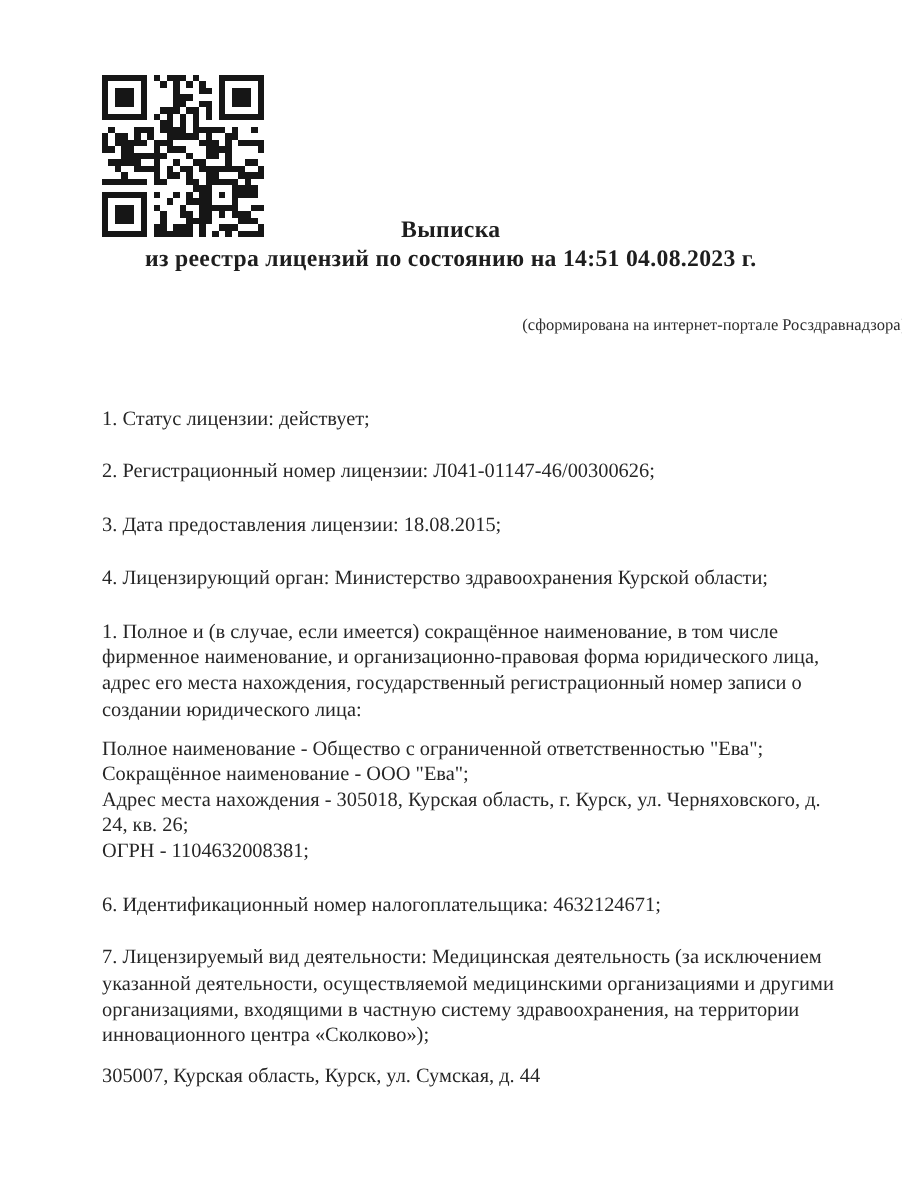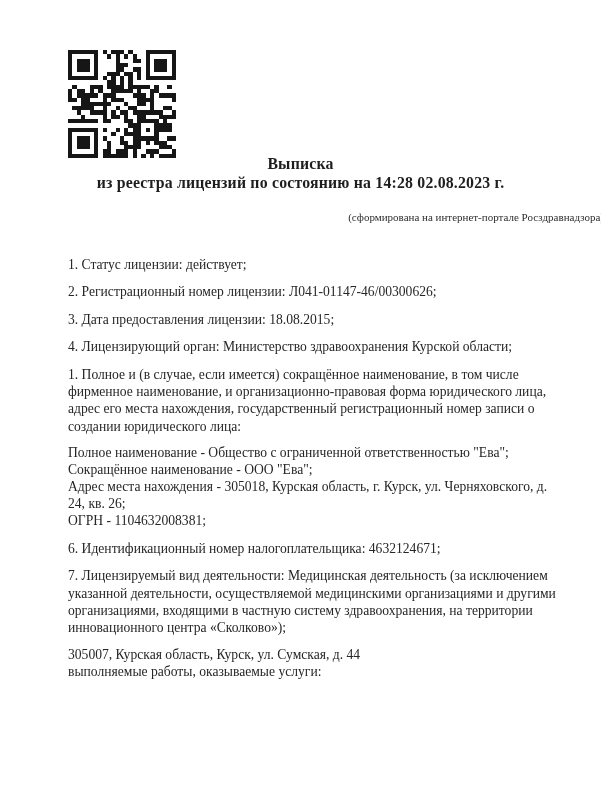--- a/index.html
+++ b/index.html
@@ -19,21 +19,21 @@
   .qr {
     position: absolute;
     left: 68px;
     top: 50px;
     width: 108px;
     height: 108px;
   }
   .qr svg { display: block; width: 108px; height: 108px; }
   .title {
     position: absolute;
-    top: 154px;
+    top: 144px;
     left: 0;
     width: 601px;
     text-align: center;
     font-weight: 700;
     font-size: 15.8px;
     line-height: 19px;
     color: #1e1e1e;
     letter-spacing: 0.2px;
   }
   .subtitle {
@@ -50,21 +50,21 @@
   .body {
     position: absolute;
     top: 252px;
     left: 68px;
     width: 500px;
     font-size: 13.6px;
     line-height: 17.4px;
     text-align: left;
   }
   .body p.item {
-    margin: 4px 0 10px 0;
+    margin: 18px 0 10px 0;
   }
   .body .block {
     margin: 0 16px 10px 0;
     line-height: 16.9px;
   }
 </style>
 </head>
 <body>
 
 <div class="page">
@@ -400,21 +400,21 @@
         <rect x="19" y="24" width="1" height="1"></rect>
         <rect x="21" y="24" width="1" height="1"></rect>
         <rect x="22" y="24" width="1" height="1"></rect>
         <rect x="23" y="24" width="1" height="1"></rect>
         <rect x="24" y="24" width="1" height="1"></rect>
       </svg>
   </div>
 
   <div class="title">
     <div>Выписка</div>
-    <div>из реестра лицензий по состоянию на 14:28 02.08.2023 г.</div>
+    <div>из реестра лицензий по состоянию на 14:51 04.08.2023 г.</div>
   </div>
 
   <div class="subtitle">(сформирована на интернет-портале Росздравнадзора)</div>
 
   <div class="body">
     <p class="item">1. Статус лицензии: действует;</p>
     <p class="item">2. Регистрационный номер лицензии: Л041-01147-46/00300626;</p>
     <p class="item">3. Дата предоставления лицензии: 18.08.2015;</p>
     <p class="item">4. Лицензирующий орган: Министерство здравоохранения Курской области;</p>
     <p class="item">1. Полное и (в случае, если имеется) сокращённое наименование, в том числе фирменное наименование, и организационно-правовая форма юридического лица, адрес его места нахождения, государственный регистрационный номер записи о создании юридического лица:</p>
@@ -424,17 +424,16 @@
       <div>Сокращённое наименование - ООО "Ева";</div>
       <div>Адрес места нахождения - 305018, Курская область, г. Курск, ул. Черняховского, д. 24, кв. 26;</div>
       <div>ОГРН - 1104632008381;</div>
     </div>
 
     <p class="item">6. Идентификационный номер налогоплательщика: 4632124671;</p>
     <p class="item">7. Лицензируемый вид деятельности: Медицинская деятельность (за исключением указанной деятельности, осуществляемой медицинскими организациями и другими организациями, входящими в частную систему здравоохранения, на территории инновационного центра «Сколково»);</p>
 
     <div class="block">
       <div>305007, Курская область, Курск, ул. Сумская, д. 44</div>
-      <div>выполняемые работы, оказываемые услуги:</div>
     </div>
   </div>
 
 </div>
 
 </body></html>

